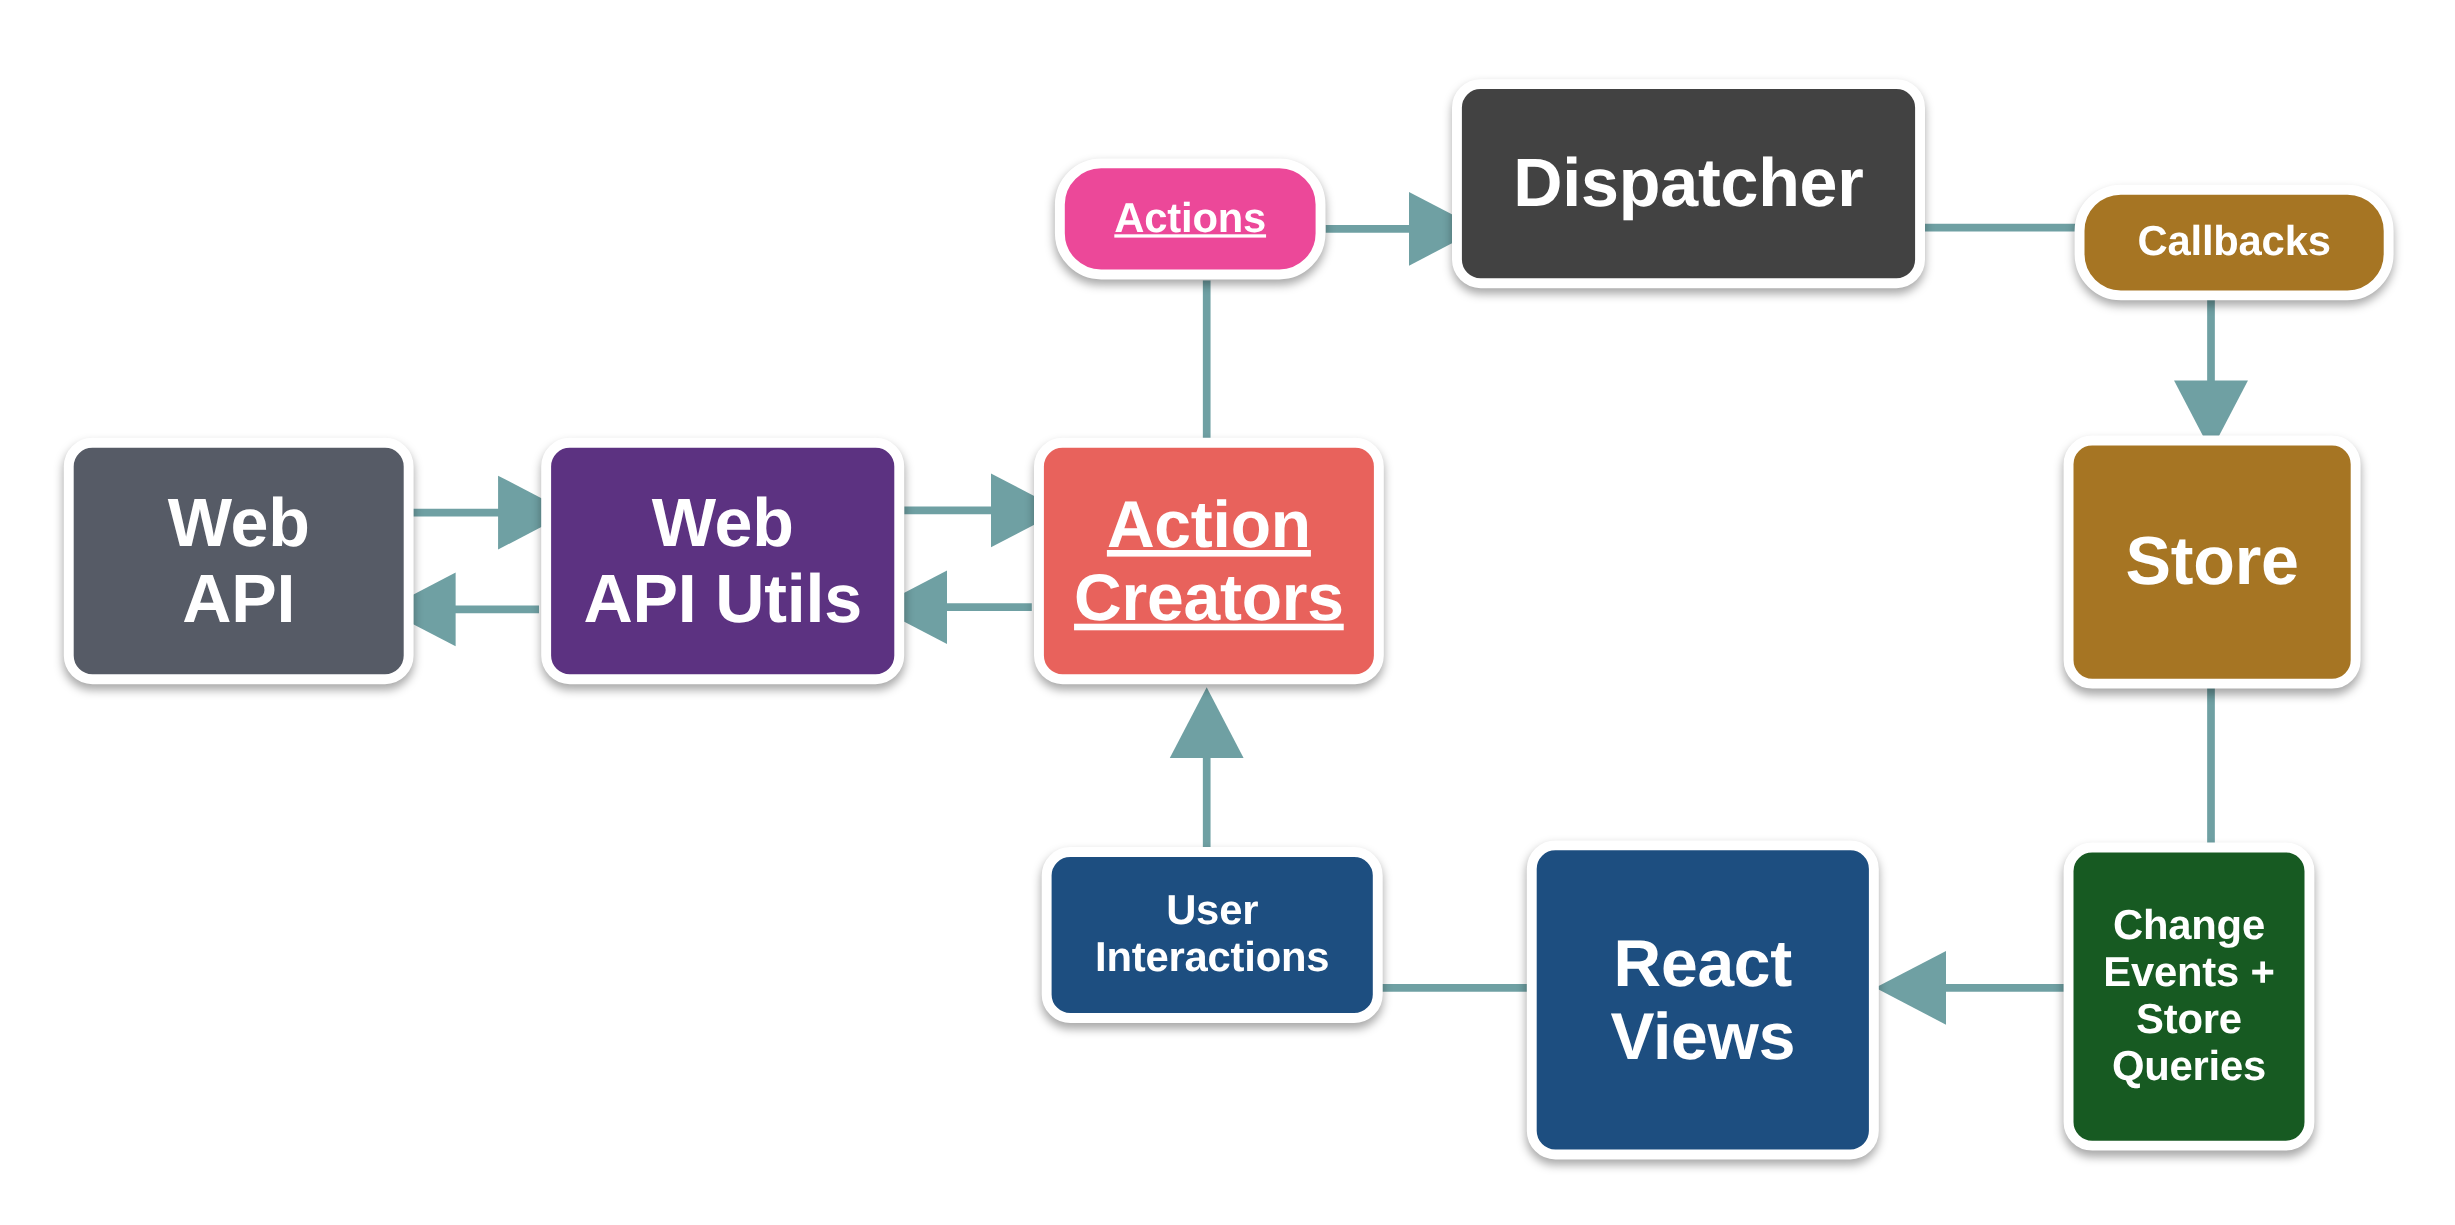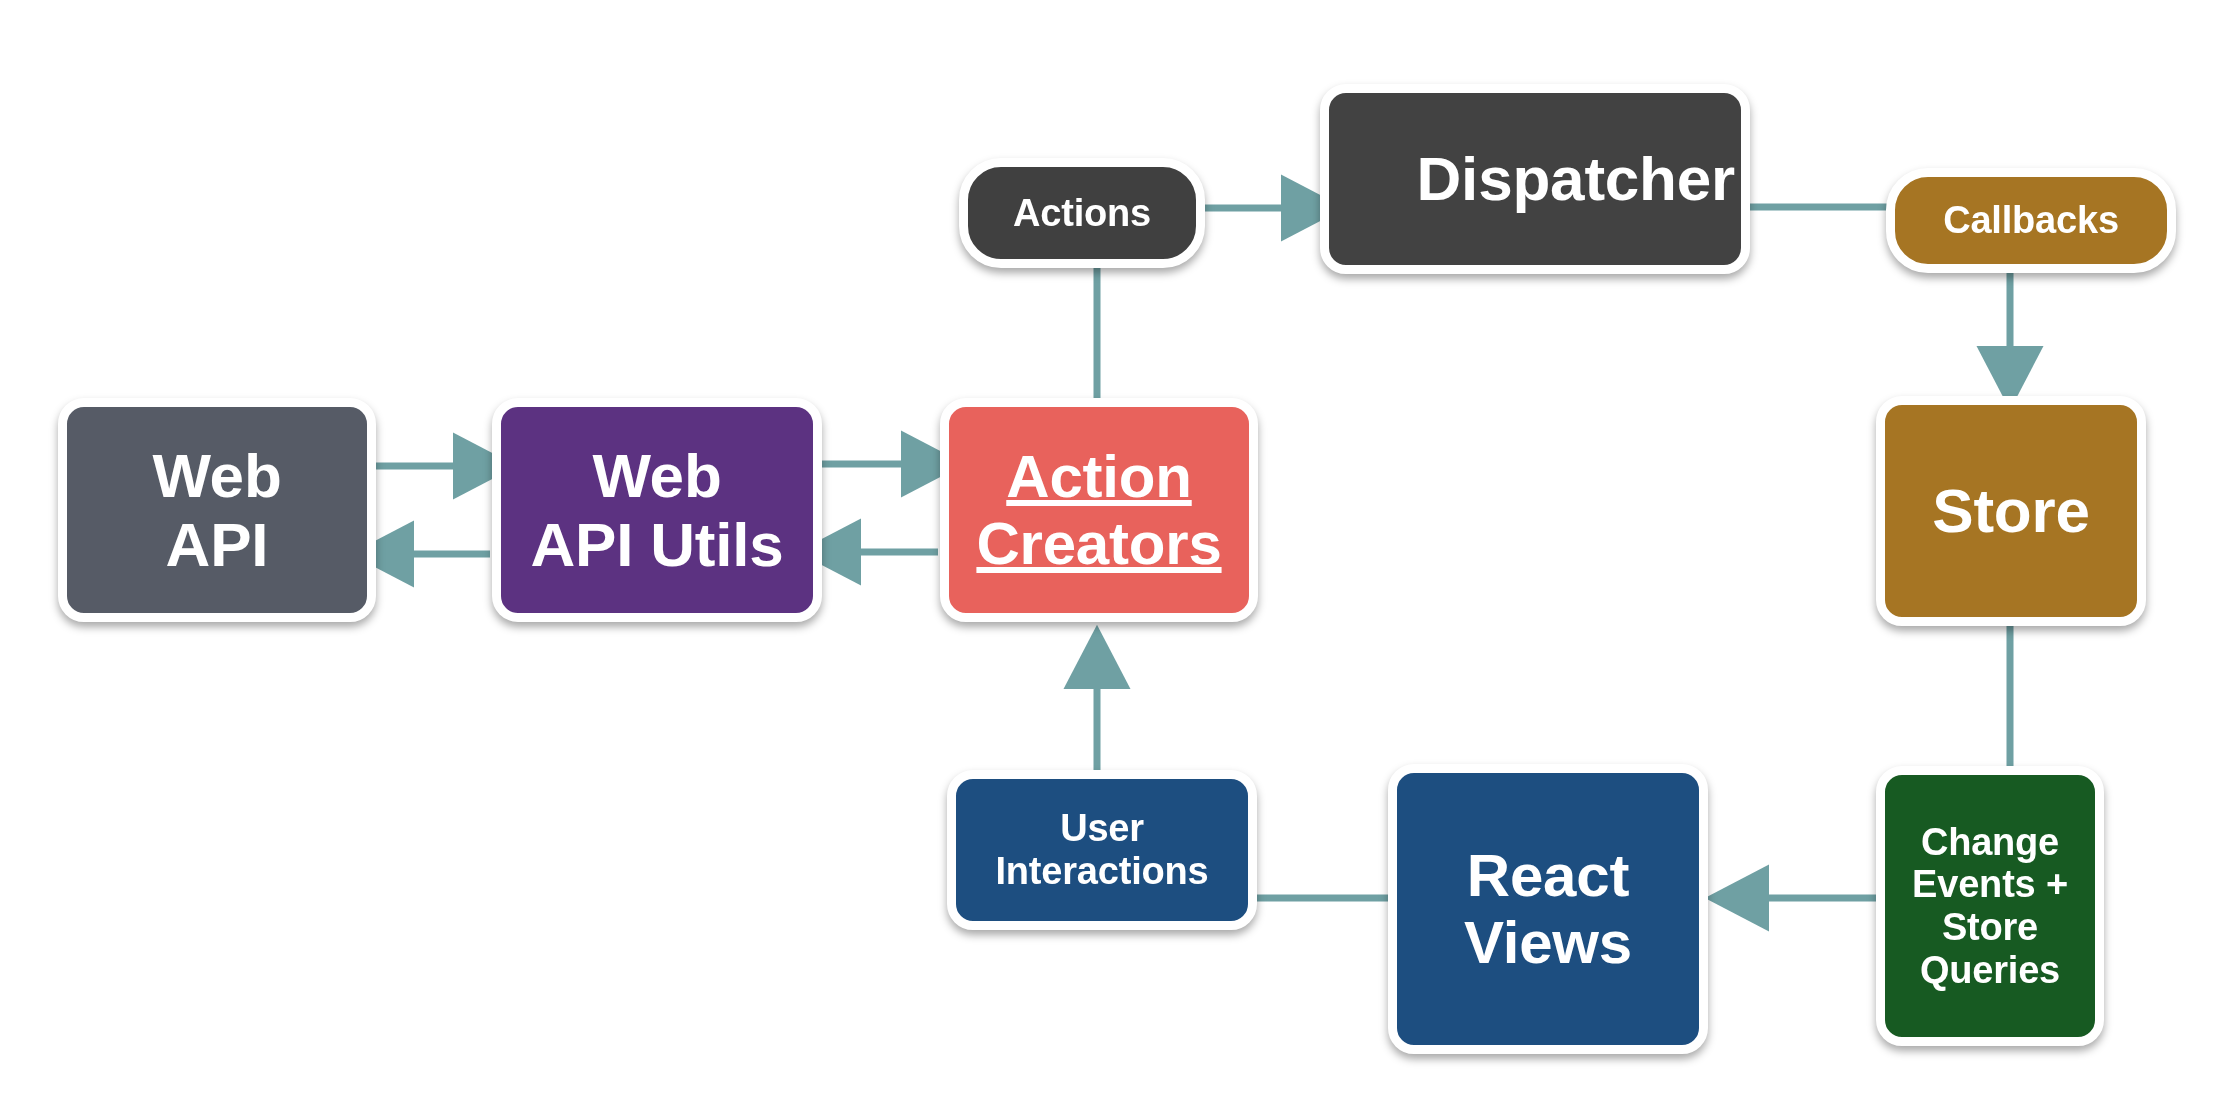--- a/index.html
+++ b/index.html
@@ -100,25 +100,25 @@
   <div class="node" style="left:492px; top:398px; width:330px; height:224px; font-size:62px; background:#5C3281;">
     <span class="lbl">Web
 API Utils</span>
   </div>
 
   <div class="node" style="left:940px; top:398px; width:318px; height:224px; font-size:60px; background:#E8625C;text-decoration:underline;">
     <span class="lbl">Action
 Creators</span>
   </div>
 
-  <div class="node pill" style="left:959px; top:158px; width:246px; height:110px; font-size:38px; background:#404040;">
+  <div class="node pill" style="left:959px; top:144px; width:246px; height:110px; font-size:38px; background:#ec4899;text-decoration:underline;">
     <span class="lbl">Actions</span>
   </div>
 
-  <div class="node" style="left:1320px; top:84px; width:430px; height:190px; font-size:62px; background:#424242;justify-content:flex-end;">
+  <div class="node" style="left:1320px; top:72px; width:430px; height:190px; font-size:62px; background:#424242;">
     <span class="lbl">Dispatcher</span>
   </div>
 
   <div class="node pill" style="left:1886px; top:168px; width:290px; height:105px; font-size:38px; background:#A67523;align-items:center;">
     <span class="lbl">Callbacks</span>
   </div>
 
   <div class="node" style="left:1876px; top:396px; width:270px; height:230px; font-size:62px; background:#A67523;">
     <span class="lbl">Store</span>
   </div>

